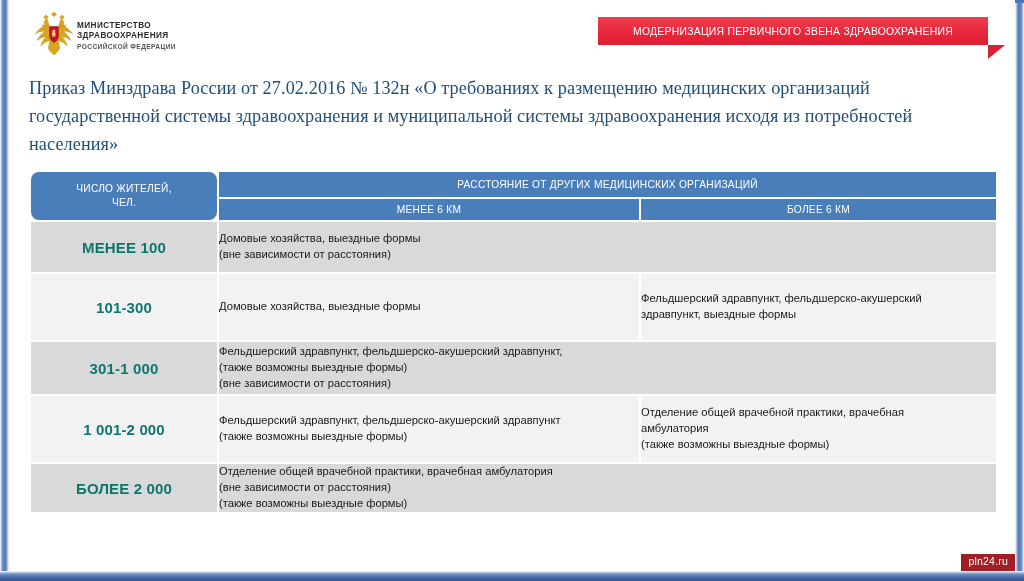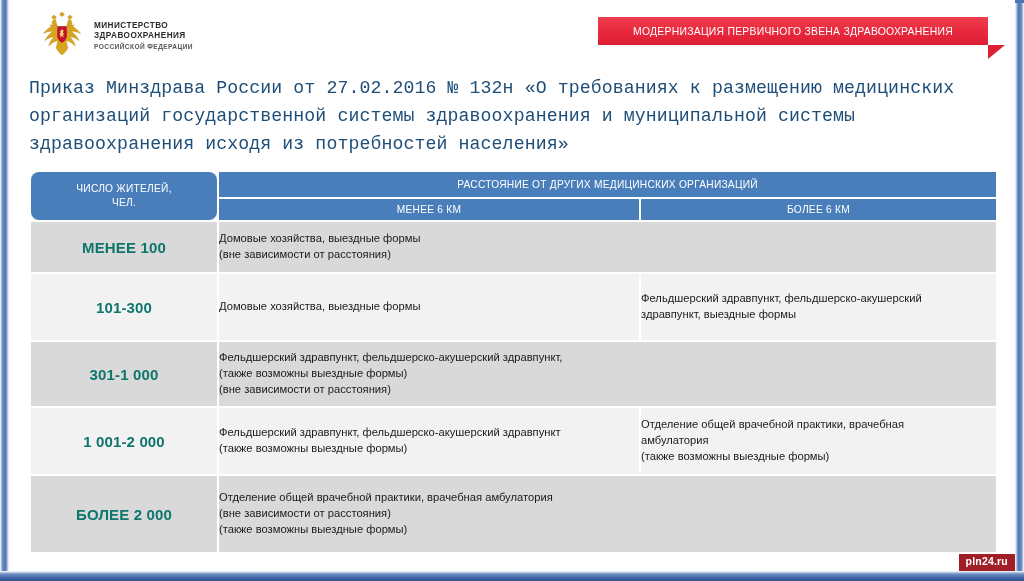--- a/index.html
+++ b/index.html
@@ -48,25 +48,24 @@
   }
 
   
   .header {
     position: absolute;
     left: 9px; top: 0; right: 9px;
     height: 62px;
   }
   .logo-block {
     position: absolute;
-    left: 30px;
+    left: 22px;
     top: 10px;
     display: flex;
     align-items: center;
-    gap: 9px;
   }
   .emblem {
     width: 46px;
     height: 50px;
     position: relative;
   }
   .logo-text {
     line-height: 1.28;
     padding-top: 2px;
   }
@@ -110,21 +109,21 @@
     border-bottom: 14px solid transparent;
   }
 
   
   .title {
     position: absolute;
     left: 29px;
     top: 75px;
     width: 952px;
     color: #1f4e79;
-    font-family: Liberation Mono, monospace;
+    font-family: Liberation Serif, serif;
     font-size: 18.2px;
     line-height: 1.53;
     letter-spacing: 0.1px;
   }
 
   
   .tbl-wrap {
     position: absolute;
     left: 29px;
     top: 170px;
@@ -167,33 +166,33 @@
     color: #1a1a1a;
     text-align: left;
     vertical-align: middle;
     line-height: 1.42;
   }
   .bg-dark  { background: #d9d9d9; }
   .bg-light { background: #f2f2f2; }
 
   .r1 td { height: 50px; }
   .r2 td { height: 66px; }
-  .r3 td { height: 64px; }
+  .r3 td { height: 52px; }
   .r4 td { height: 66px; }
-  .r5 td { height: 76px; }
+  .r5 td { height: 48px; }
 
   
   .watermark {
     position: absolute;
     right: 9px;
     bottom: 10px;
     background: #a01f26;
     color: #ffffff;
     font-size: 10.5px;
-    font-weight: bold;
+    font-weight: normal;
     padding: 2px 7px 3px 7px;
     letter-spacing: 0.2px;
     line-height: 1.1;
   }
 </style>
 </head>
 <body>
 
 <div class="slide">
 

